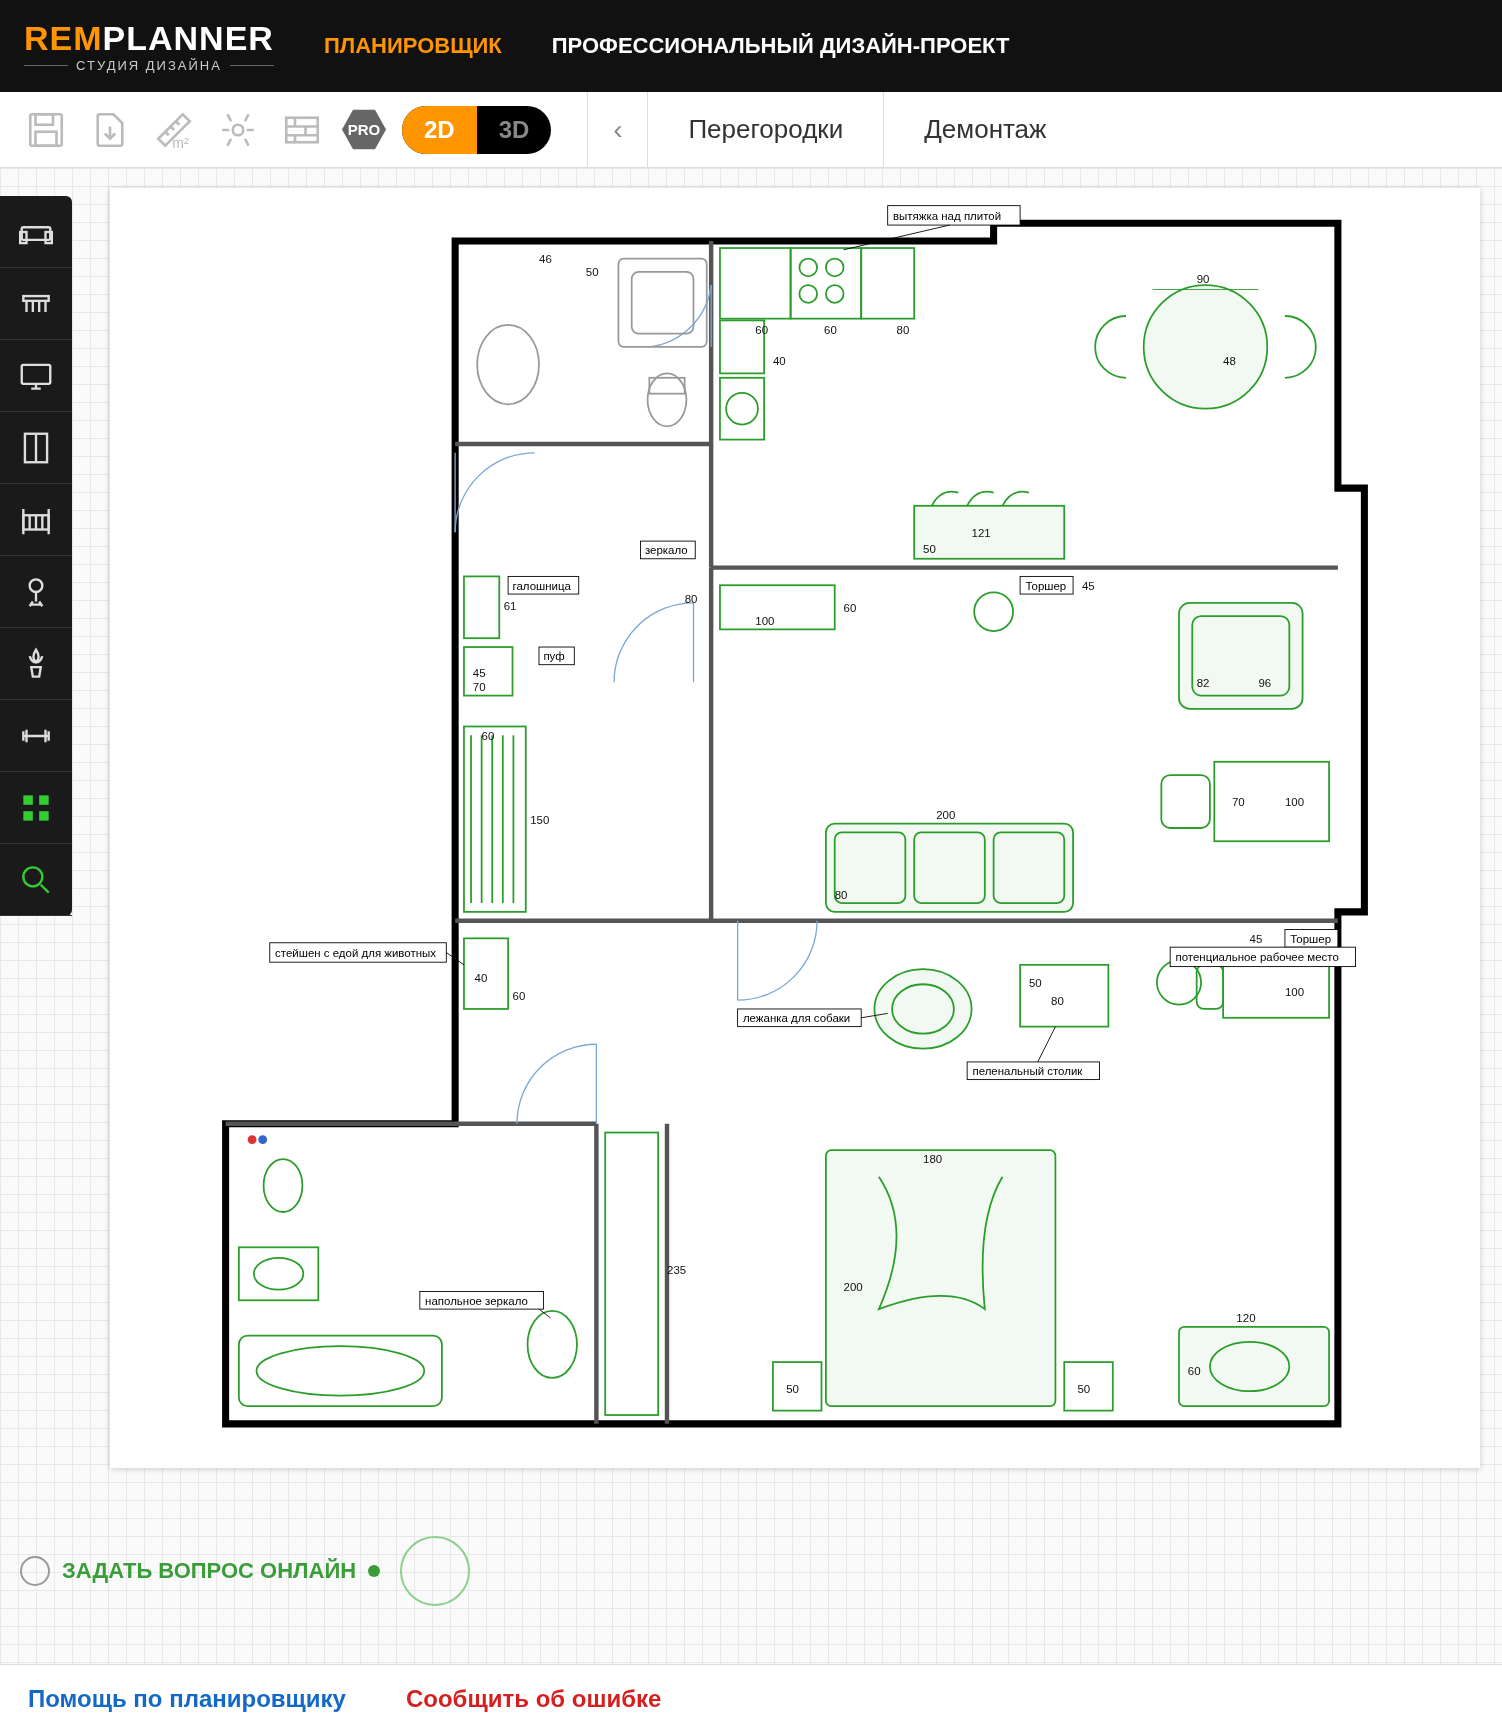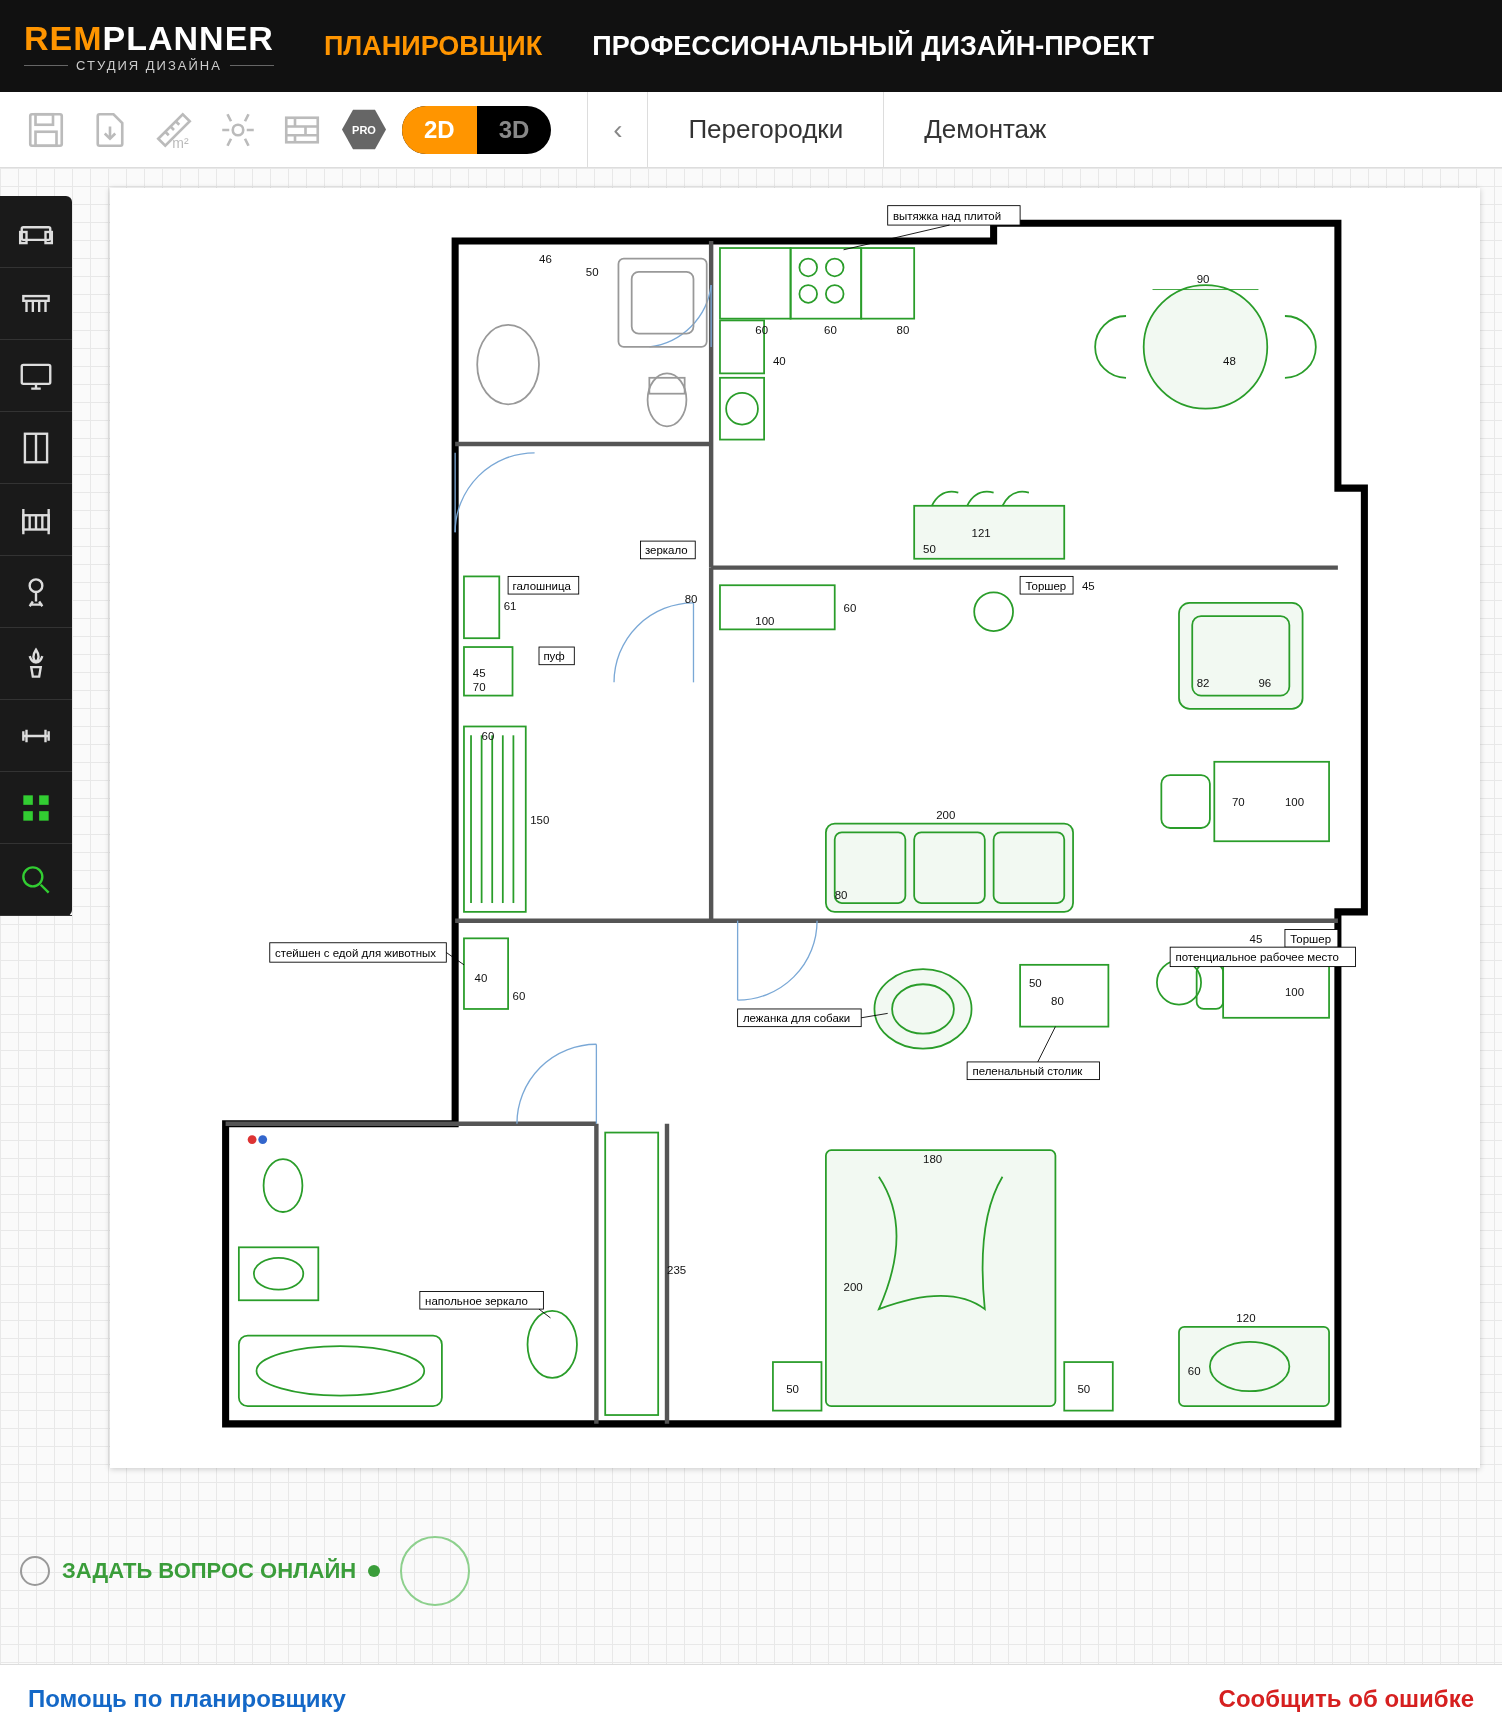--- a/index.html
+++ b/index.html
@@ -20,21 +20,21 @@
     align-items: center;
     padding: 0 24px;
     gap: 50px;
   }
   .logo { display: flex; flex-direction: column; line-height: 1; }
   .logo-top { font-weight: bold; font-size: 34px; letter-spacing: 1px; }
   .logo-top .rem { color: #ff9500; }
   .logo-top .planner { color: #fff; }
   .logo-bottom { color: #ccc; font-size: 13px; letter-spacing: 2px; margin-top: 4px; display: flex; align-items: center; gap: 8px; }
   .logo-bottom::before, .logo-bottom::after { content:""; flex:1; height:1px; background:#666; }
-  .nav-link { color: #fff; font-size: 27px; font-weight: bold; cursor: pointer; }
+  .nav-link { color: #fff; font-size: 22px; font-weight: bold; cursor: pointer; }
   .nav-link.active { color: #ff9500; }
 
   
   .toolbar {
     background: #fff;
     height: 76px;
     border-bottom: 1px solid #ddd;
     display: flex;
     align-items: center;
     padding: 0 22px;
@@ -43,21 +43,21 @@
   .tool-icon {
     width: 48px; height: 48px;
     color: #bbb;
     display: flex; align-items: center; justify-content: center;
     cursor: pointer;
   }
   .tool-icon svg { width: 42px; height: 42px; }
   .pro-badge {
     background: #666; color: #fff;
     padding: 6px 8px; border-radius: 6px;
-    font-size: 11px; font-weight: bold;
+    font-size: 15px; font-weight: bold;
     position: relative;
     width: 44px; height: 44px;
     display:flex;align-items:center;justify-content:center;
     clip-path: polygon(25% 5%, 75% 5%, 100% 50%, 75% 95%, 25% 95%, 0 50%);
   }
   .view-toggle {
     display: flex; background: #000000; border-radius: 24px; overflow: hidden;
     height: 48px;
   }
   .view-toggle .opt {
@@ -138,21 +138,20 @@
   }
   .chat-bar .dot { width: 12px; height: 12px; background: #3a9d3a; border-radius: 50%; }
   .pulse-ring {
     width: 70px; height: 70px; border: 2px solid #8dd08d; border-radius: 50%;
     position: absolute; right: -90px;
   }
   .footer {
     background: #fff; height: 68px;
     display: flex; align-items: center; padding: 0 28px; gap: 60px;
     border-top: 1px solid #ddd;
-    justify-content: space-between;
   }
   .footer-link { font-size: 24px; font-weight: bold; cursor: pointer; }
   .footer-link.help { color: #1468c7; }
   .footer-link.error { color: #d62020; }
 </style>
 </head>
 <body>
 
 <div class="header">
   <div class="logo">

